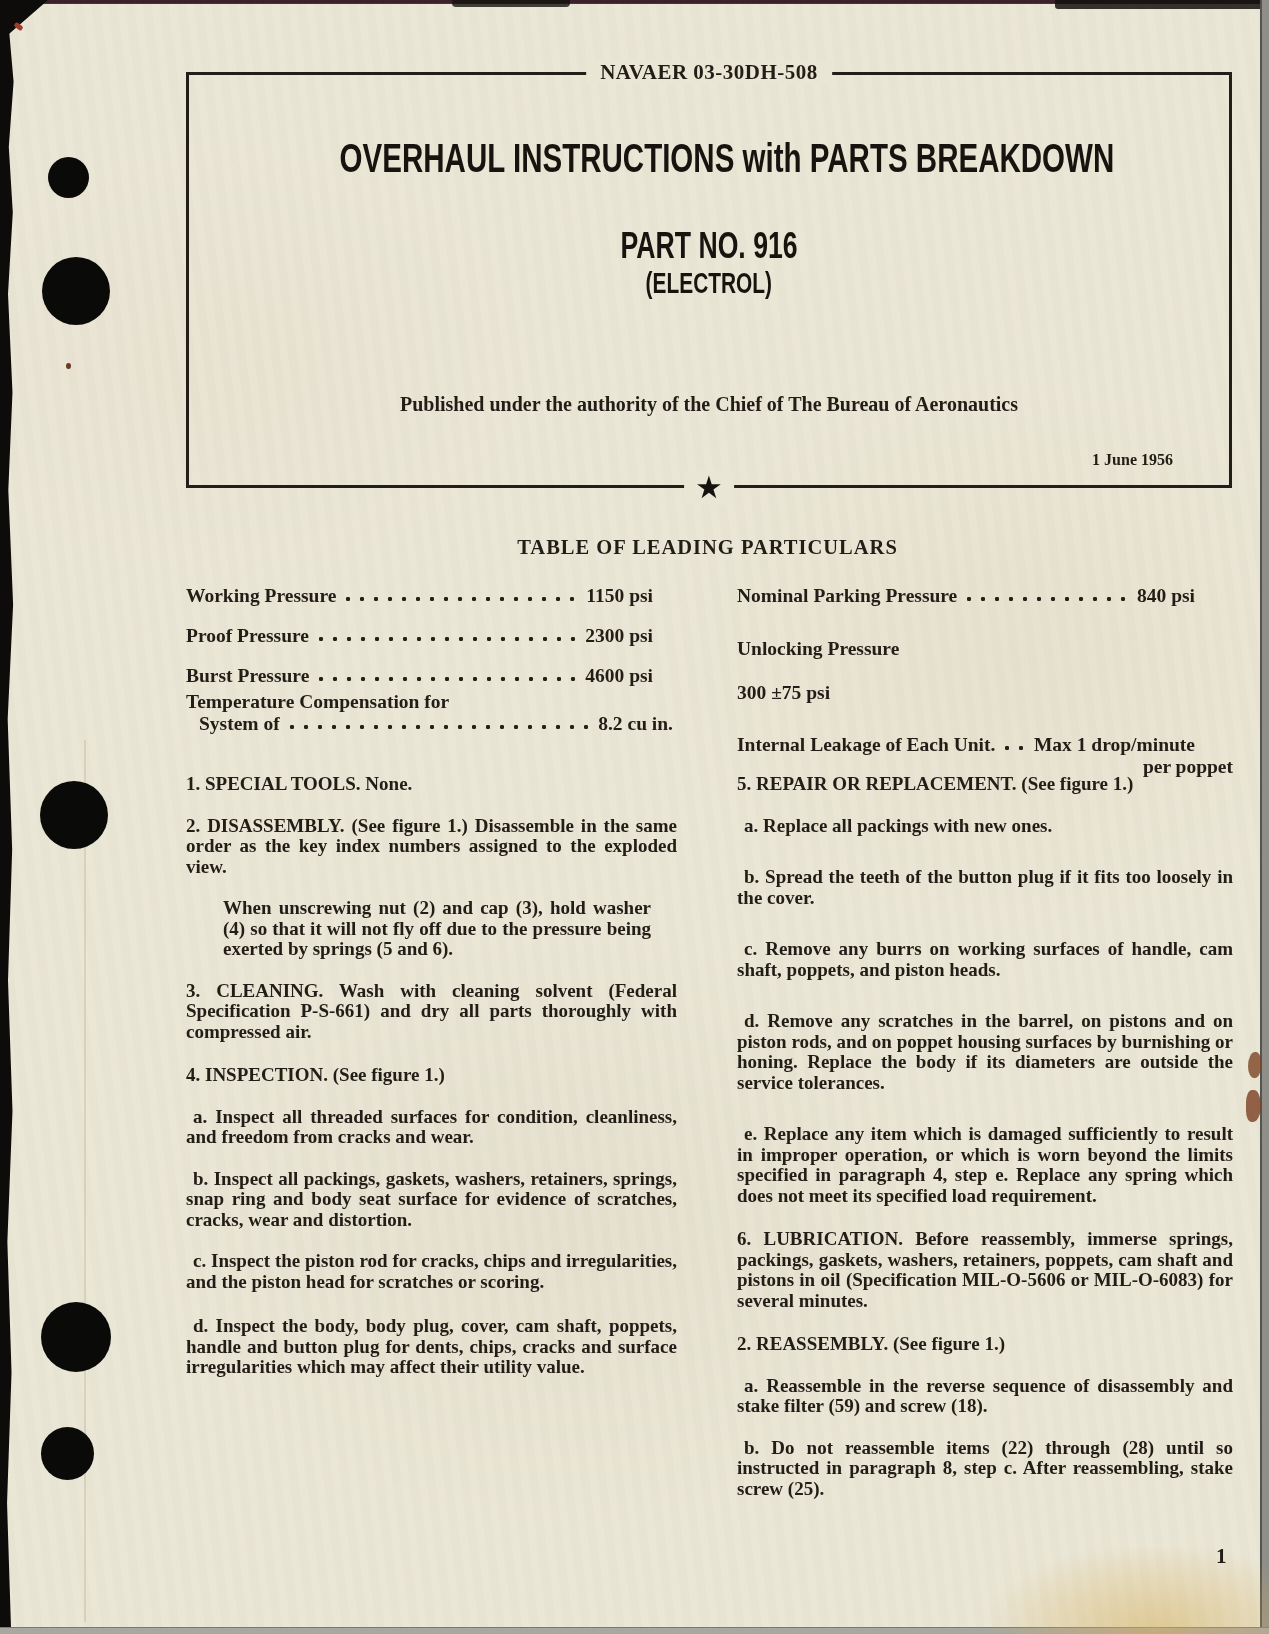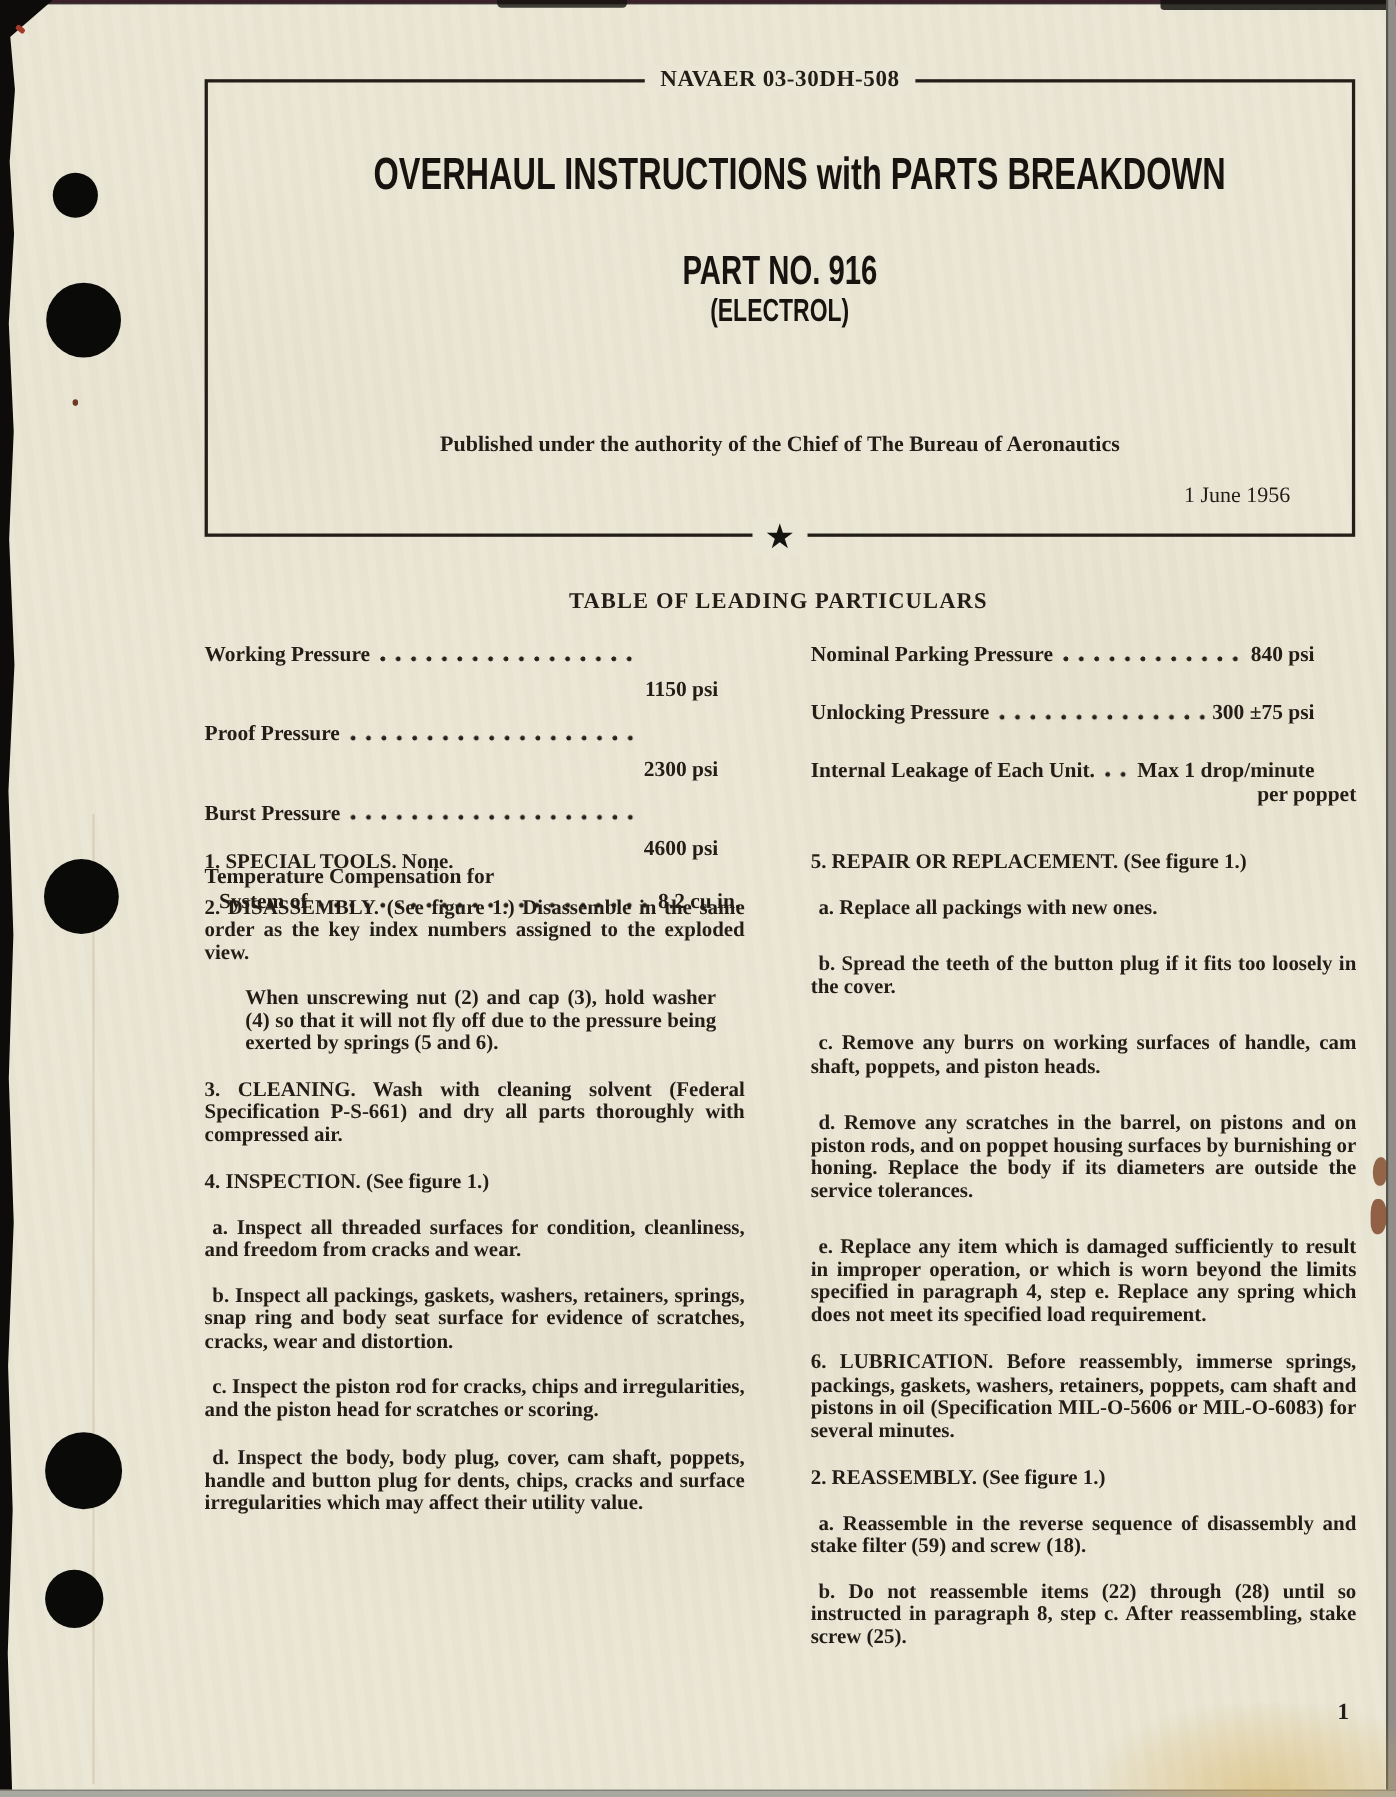--- a/index.html
+++ b/index.html
@@ -41,39 +41,39 @@
   .star-wrap{position:absolute;left:50%;bottom:-3px;transform:translate(-50%,50%);background:#eae6d5;padding:0 11px;
     font-size:31px;line-height:34px;color:#15130f;}
   .title-line{position:absolute;left:0;width:100%;text-align:center;font-family:"Liberation Sans","DejaVu Sans",sans-serif;
     font-weight:bold;color:#17140f;white-space:nowrap;}
   .title-line > span{display:inline-block;transform:scaleX(0.72);transform-origin:center;letter-spacing:0px;}
   .t1{top:60px;font-size:41px;}
   .t2{top:104px;font-size:41px;}
   .t3{top:150px;font-size:37px;}
   .t4{top:192px;font-size:29px;}
   .authority{position:absolute;left:0;top:318px;width:100%;text-align:center;font-weight:bold;font-size:20px;}
-  .date{position:absolute;right:56px;top:364px;font-weight:normal;font-size:20px;white-space:nowrap;}
+  .date{position:absolute;right:56px;top:376px;font-weight:bold;font-size:16px;white-space:nowrap;}
   
   .tlp-head{position:absolute;left:186px;top:536px;width:1043px;text-align:center;font-weight:bold;font-size:20.5px;letter-spacing:1px;}
   .tcol{position:absolute;font-weight:bold;font-size:19.5px;line-height:22px;}
   .tcol-left{left:186px;top:585px;width:491px;}
   .tcol-right{left:737px;top:585px;width:496px;}
   .trow{display:flex;align-items:flex-start;white-space:nowrap;}
   .trow .lbl{flex:0 0 auto;}
   .dots{flex:1 1 auto;height:22px;margin:0 4px 0 6px;
     background-image:radial-gradient(circle at 6px 14px, #26211a 1.9px, rgba(0,0,0,0) 2.5px);
     background-size:14px 22px;background-repeat:repeat-x;}
   .val{flex:0 0 auto;}
   .mb18{margin-bottom:18px;}
-  .mt31{margin-top:31px !important;}
+  .mt31{margin-top:31px !important;flex-direction:column;}
   .mt30{margin-top:30px !important;}
   .mt23{margin-top:23px !important;}
   .mt24{margin-top:24px !important;}
   .mt4{margin-top:4px !important;}
-  .pr24{padding-right:24px;margin-top:32px;}
+  .pr24{padding-right:24px;}
   .pr4{padding-right:4px;}
   .pr38{padding-right:38px;}
   .indent{padding-left:13px;}
   .val2{width:100%;text-align:right;padding-right:46px;}
   
   .bcol{position:absolute;font-weight:bold;font-size:19px;line-height:20.5px;text-align:justify;}
   .bcol-left{left:186px;top:774px;width:491px;}
   .bcol-right{left:737px;top:774px;width:496px;}
   .bcol p{margin:21px 0 0 0;}
   .bcol p:first-child{margin-top:0;}

